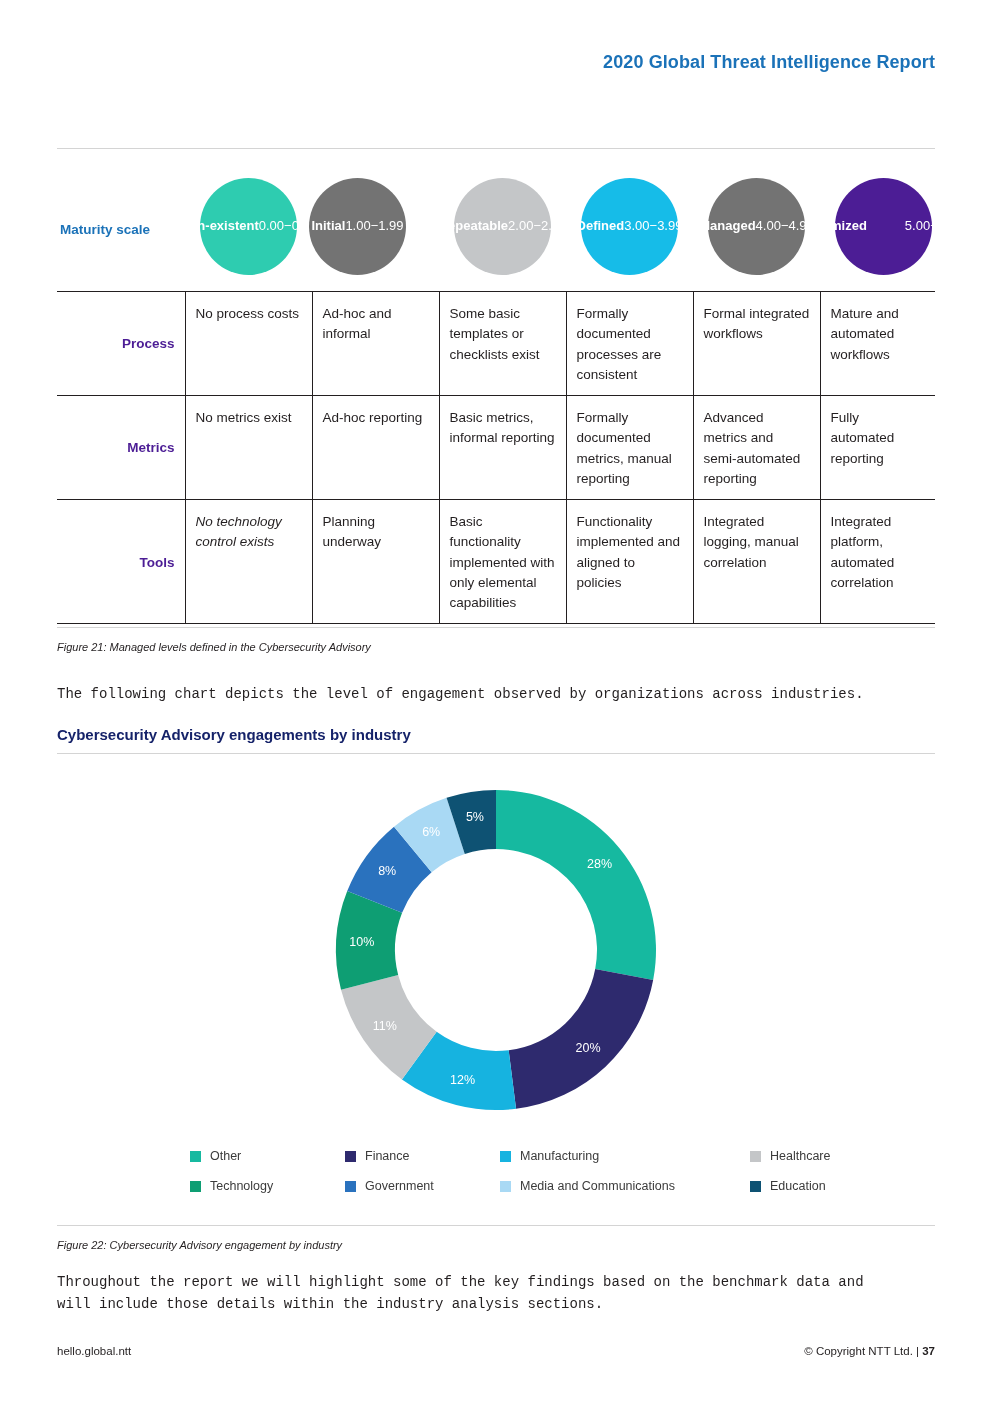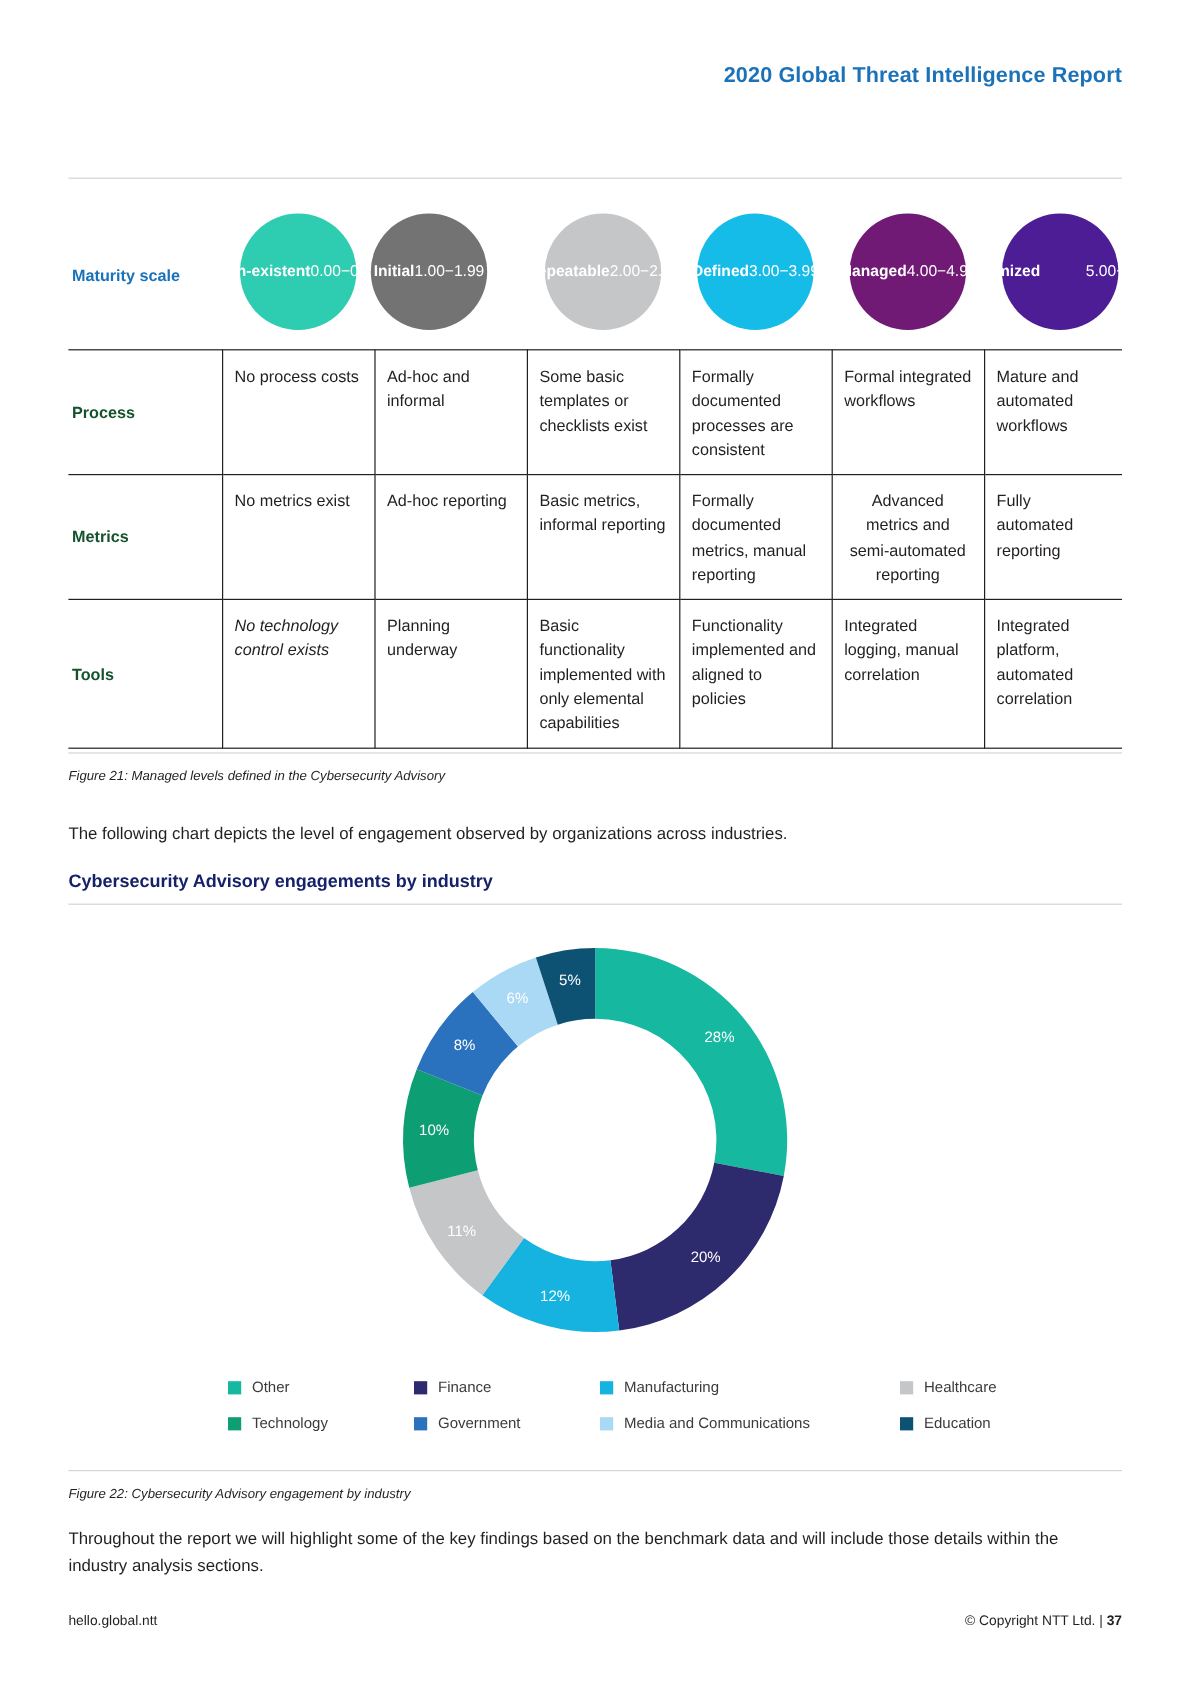--- a/index.html
+++ b/index.html
@@ -79,22 +79,23 @@
     border: 1px solid #231f20;
     vertical-align: top;
     padding: 12px 10px 10px 10px;
     font-size: 13.5px;
     line-height: 1.50;
   }
   .matrix td.rowhead {
     border-left: none;
     vertical-align: middle;
     font-weight: bold;
-    color: #14532d;
+    color: #4c1d95;
     padding-left: 3px;
+    text-align: right;
   }
   .matrix tr:first-child td { border-top: 1px solid #231f20; }
   .matrix td.lastcol { border-right: none; }
 
   
   .rule-fig1 {
     position: absolute;
     left: 57px; top: 627px;
     width: 878px; height: 1px;
     background: #d4d4d4;
@@ -109,20 +110,21 @@
   .caption-21 { top: 641px; }
   .caption-22 { top: 1239px; }
 
   .body-text {
     position: absolute;
     left: 57px;
     font-size: 14px;
     line-height: 1.55;
     color: #231f20;
     width: 845px;
+    font-family: Liberation Mono, monospace;
   }
   .body-1 { top: 684px; }
   .body-2 { top: 1272px; }
 
   .section-title {
     position: absolute;
     left: 57px; top: 726px;
     font-size: 15px;
     font-weight: bold;
     color: #152269;
@@ -215,21 +217,21 @@
         <span class="c-range">1.00−1.99</span>
       </div>
       <div class="circle" style="left: 397px; background: rgb(196, 198, 200);">
         <span class="c-name">Repeatable</span>
         <span class="c-range">2.00−2.99</span>
       </div>
       <div class="circle" style="left: 524px; background: rgb(22, 188, 232);">
         <span class="c-name">Defined</span>
         <span class="c-range">3.00−3.99</span>
       </div>
-      <div class="circle" style="left: 651px; background: #701a75;">
+      <div class="circle" style="left: 651px; background: #737373;">
         <span class="c-name">Managed</span>
         <span class="c-range">4.00−4.99</span>
       </div>
       <div class="circle" style="left: 778px; background: #4c1d95; gap: 38px;">
         <span class="c-name">Optimized</span>
         <span class="c-range">5.00−5.99</span>
       </div>
     </div>
 </div>
 
@@ -243,21 +245,21 @@
         <td style="width: 127px;">Formally documented processes are consistent</td>
         <td style="width: 127px;">Formal integrated workflows</td>
         <td class="lastcol" style="width: 115px;">Mature and automated workflows</td>
       </tr>
       <tr>
         <td class="rowhead" style="width: 128px;">Metrics</td>
         <td style="width: 127px;">No metrics exist</td>
         <td style="width: 127px;">Ad-hoc reporting</td>
         <td style="width: 127px;">Basic metrics, informal reporting</td>
         <td style="width: 127px;">Formally documented metrics, manual reporting</td>
-        <td style="width: 127px; text-align: center;">Advanced metrics and semi-automated reporting</td>
+        <td style="width: 127px;">Advanced metrics and semi-automated reporting</td>
         <td class="lastcol" style="width: 115px;">Fully automated reporting</td>
       </tr>
       <tr>
         <td class="rowhead" style="width: 128px;">Tools</td>
         <td style="width: 127px; font-style: italic;">No technology control exists</td>
         <td style="width: 127px;">Planning underway</td>
         <td style="width: 127px;">Basic functionality implemented with only elemental capabilities</td>
         <td style="width: 127px;">Functionality implemented and aligned to policies</td>
         <td style="width: 127px;">Integrated logging, manual correlation</td>
         <td class="lastcol" style="width: 115px;">Integrated platform, automated correlation</td>

